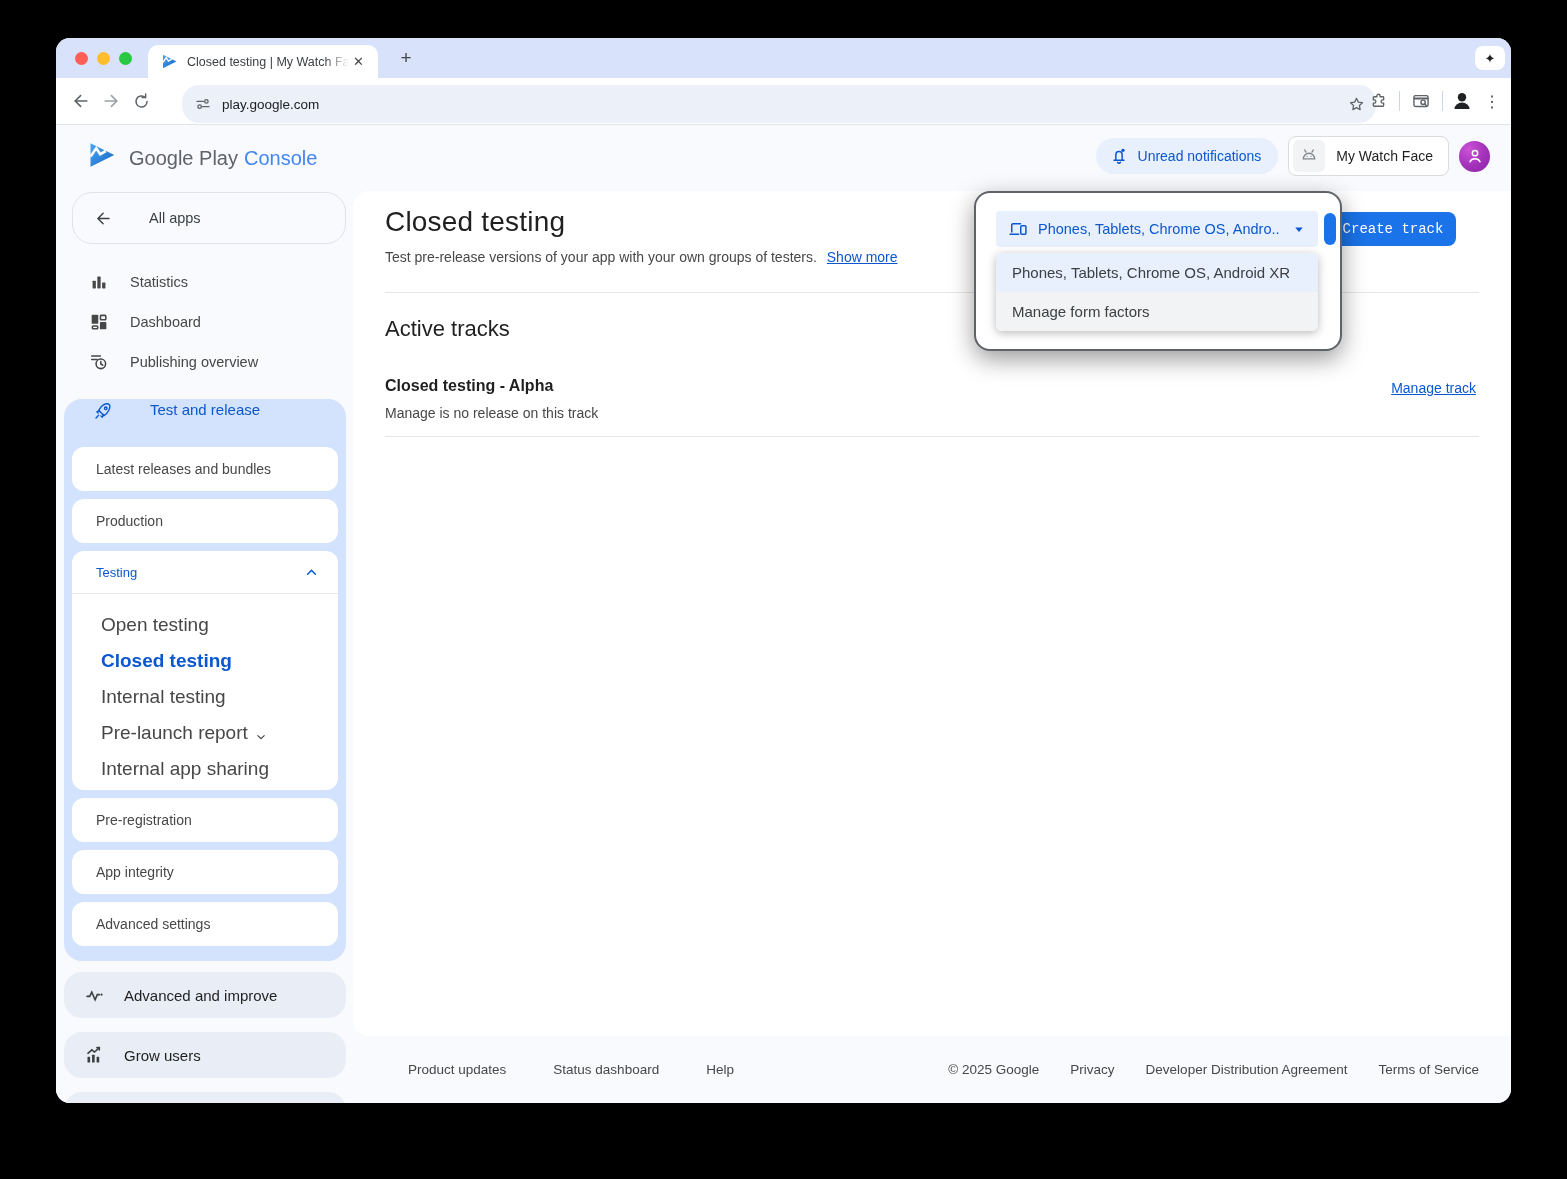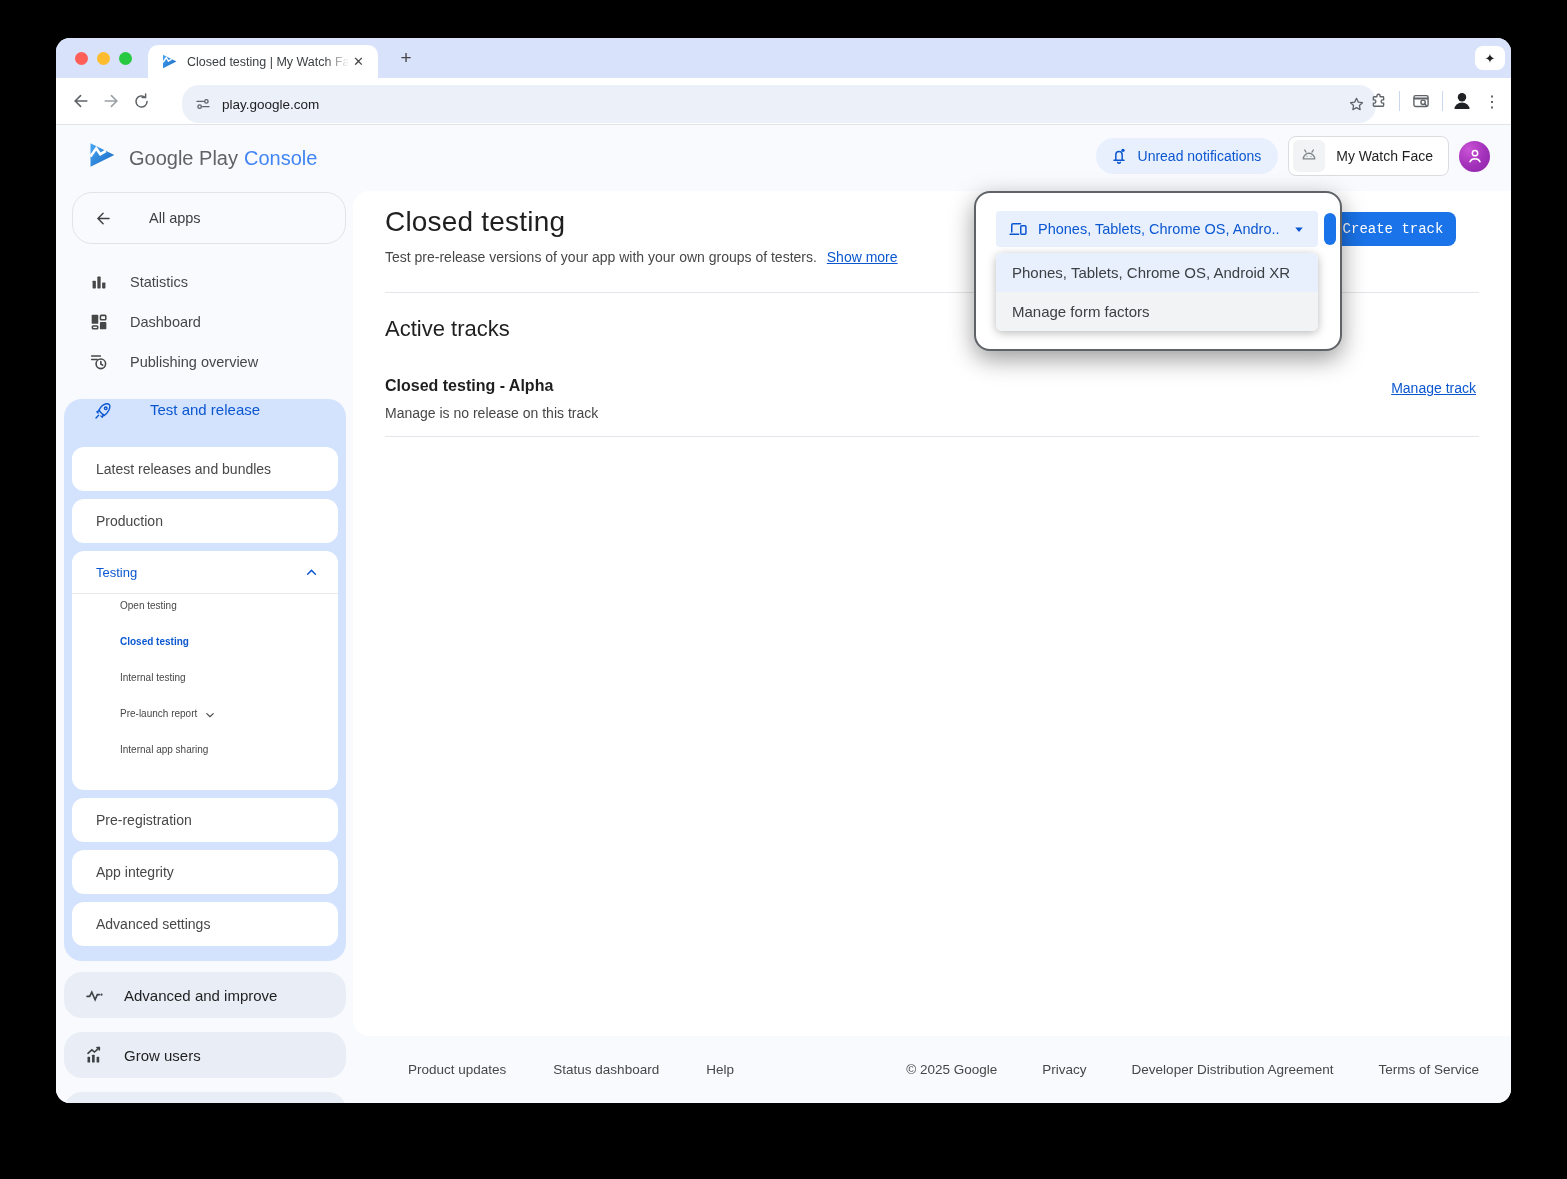--- a/index.html
+++ b/index.html
@@ -96,21 +96,21 @@
     background:#d3e3fd; border-radius:18px; padding:0 8px;
   }
   .tg-header { height:46px; display:flex; align-items:flex-start; padding-left:20px; gap:37px; margin-top:2px; }
   .tg-header .glabel { font-size:15px; font-weight:500; color:#0b57d0; }
   .tg-card { background:#fff; border-radius:12px; margin-bottom:8px; }
   .tg-card.simple { height:44px; display:flex; align-items:center; padding-left:24px; font-size:14px; font-weight:500; color:#474747; }
   .testing-card { padding-bottom:10px; }
   .testing-head { height:43px; display:flex; align-items:center; justify-content:space-between; padding:0 18px 0 24px; border-bottom:1px solid #e8eaed; }
   .testing-head .tlabel { font-size:13px; font-weight:500; color:#0b57d0; }
   .testing-items { padding-top:6px; }
-  .titem { height:36px; display:flex; align-items:flex-start; padding-left:48px; font-size:10px; color:#474747; gap:6px; }
+  .titem { height:36px; display:flex; align-items:flex-end; padding-left:29px; font-size:19px; color:#474747; gap:6px; }
   .titem.selected { color:#0b57d0; font-weight:700; }
   .bottom-card {
     position:absolute; left:0; width:282px; height:46px; background:#e9eef6; border-radius:18px;
     display:flex; align-items:center; padding-left:20px; gap:19px;
     font-size:15px; font-weight:500; color:#1f1f1f;
   }
   .bc-monitor { top:781px; }
   .bc-grow { top:841px; }
   .bc-partial { top:901px; height:40px; }
   
@@ -151,21 +151,21 @@
   .ov-item { height:39px; display:flex; align-items:center; padding-left:16px; font-size:15px; color:#3c4043; }
   .ov-item.hl { background:#e8f0fe; }
   .ov-item.alt { background:#f1f3f4; }
   
   .footer {
     position:absolute; left:352px; right:32px; top:928px; height:30px;
     display:flex; align-items:center; font-size:13.5px; color:#474747;
   }
   .footer .fleft { display:flex; gap:47px; }
   .footer .fspacer { flex:1; }
-  .footer .fright { display:flex; gap:45px; align-items:center; }
+  .footer .fright { display:flex; gap:31px; align-items:center; }
   .icon svg { display:block; }
 </style>
 </head>
 <body>
 
 <div class="window">
 
   <div class="tabstrip">
     <span class="traffic t-red"></span>
     <span class="traffic t-yellow"></span>

